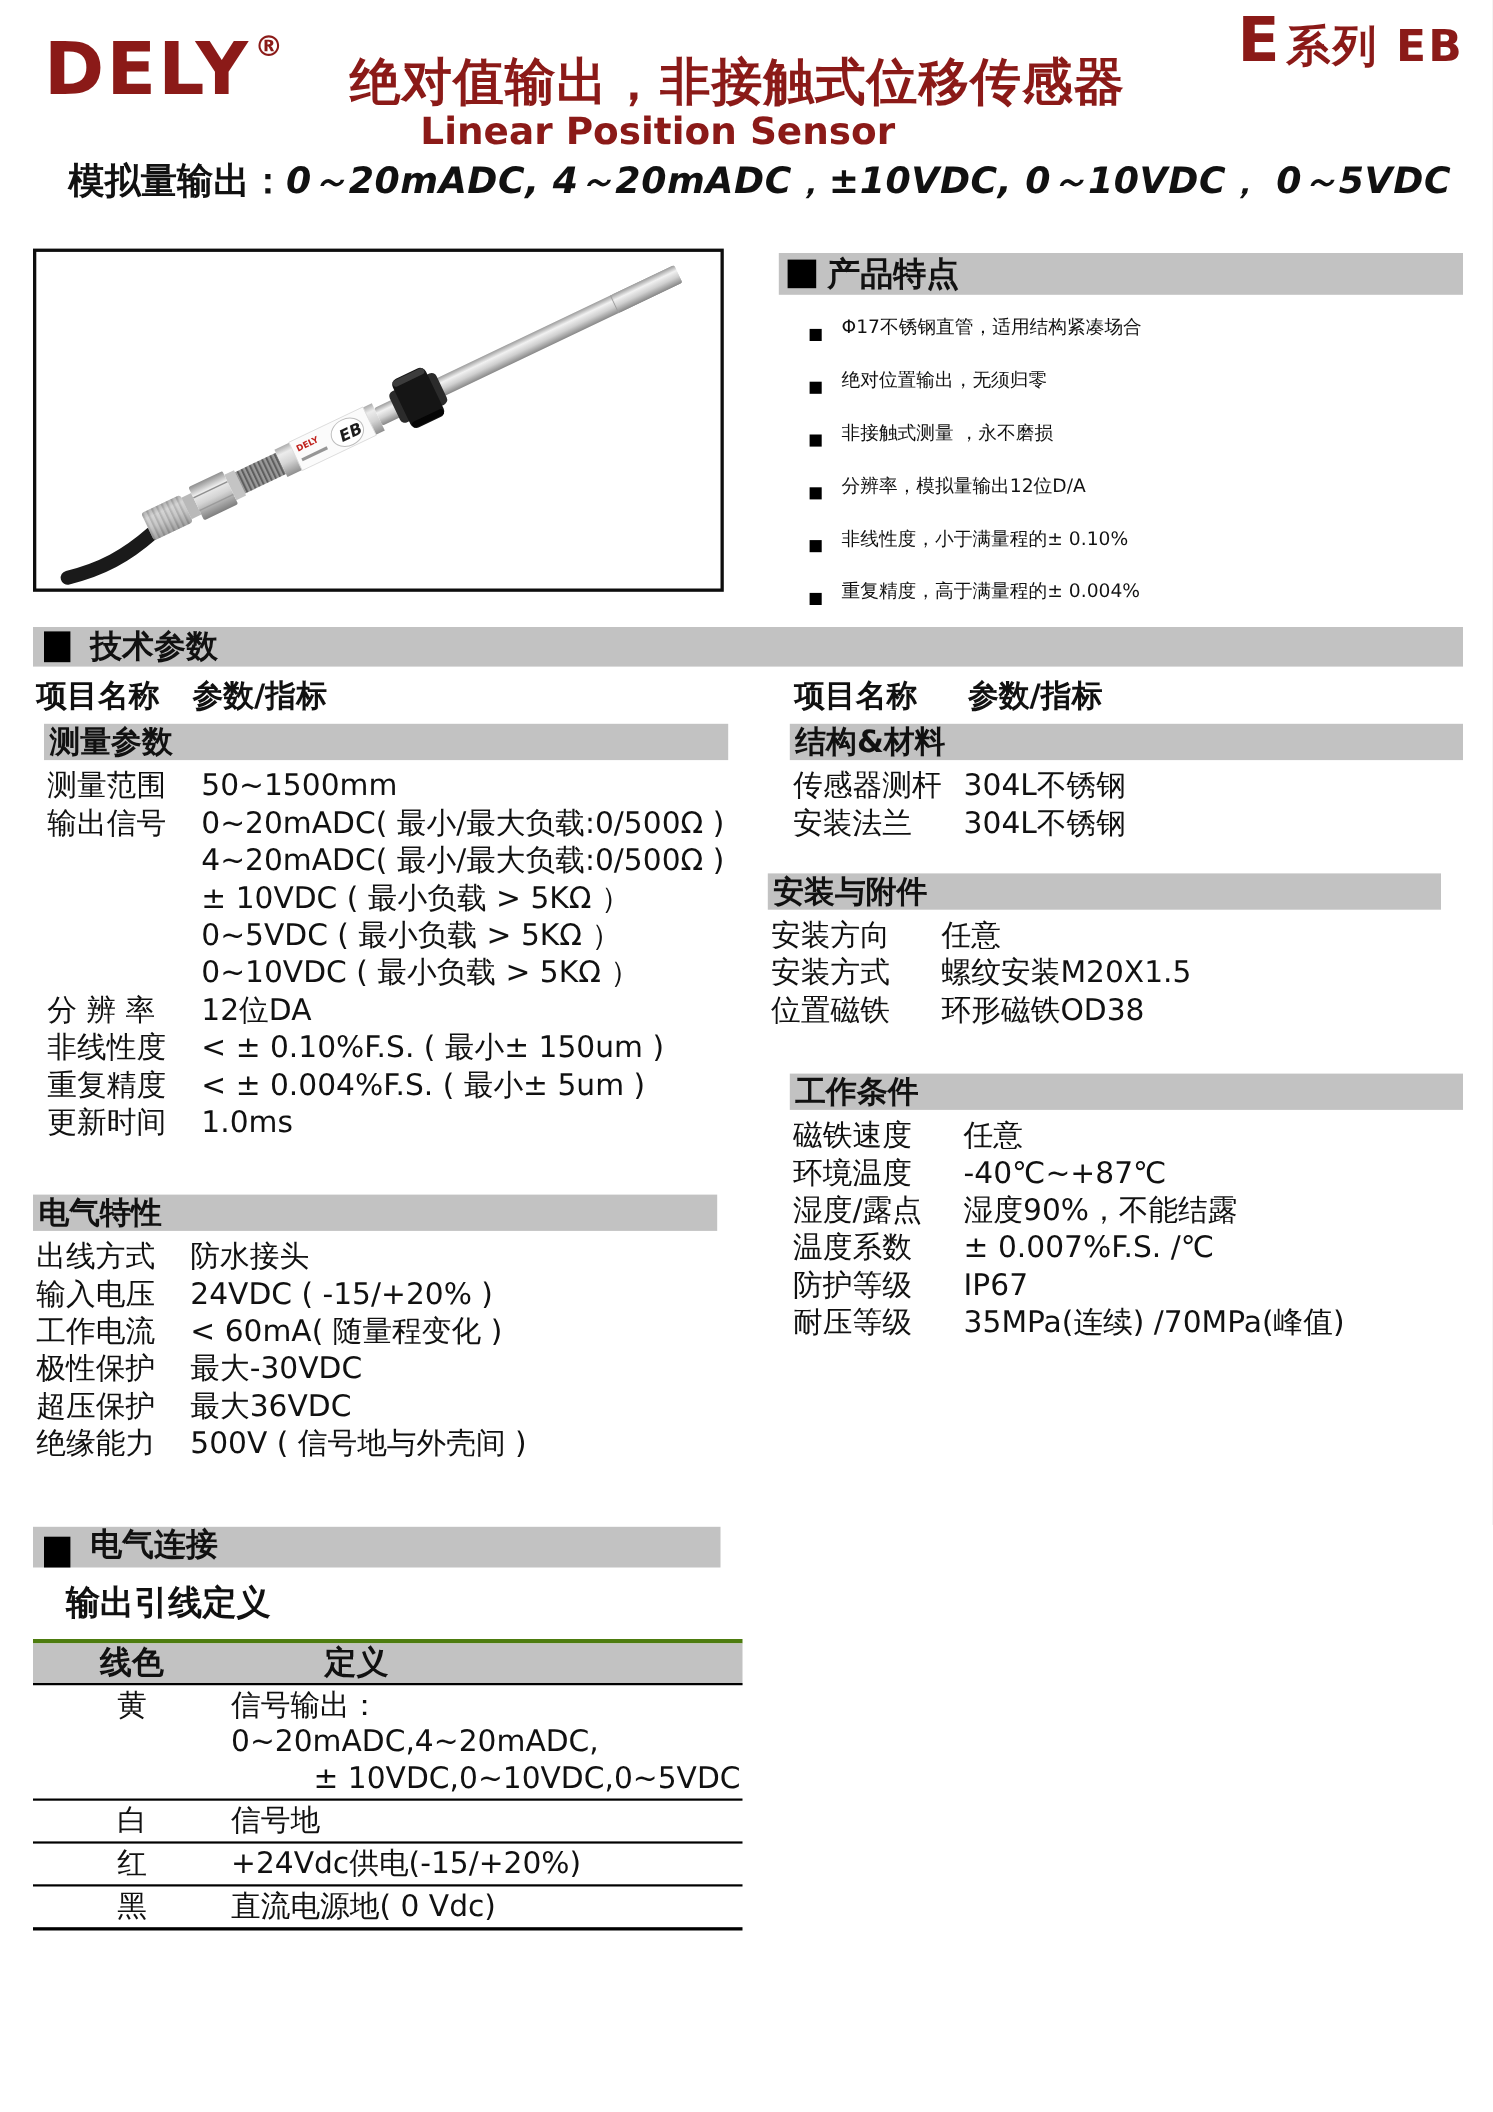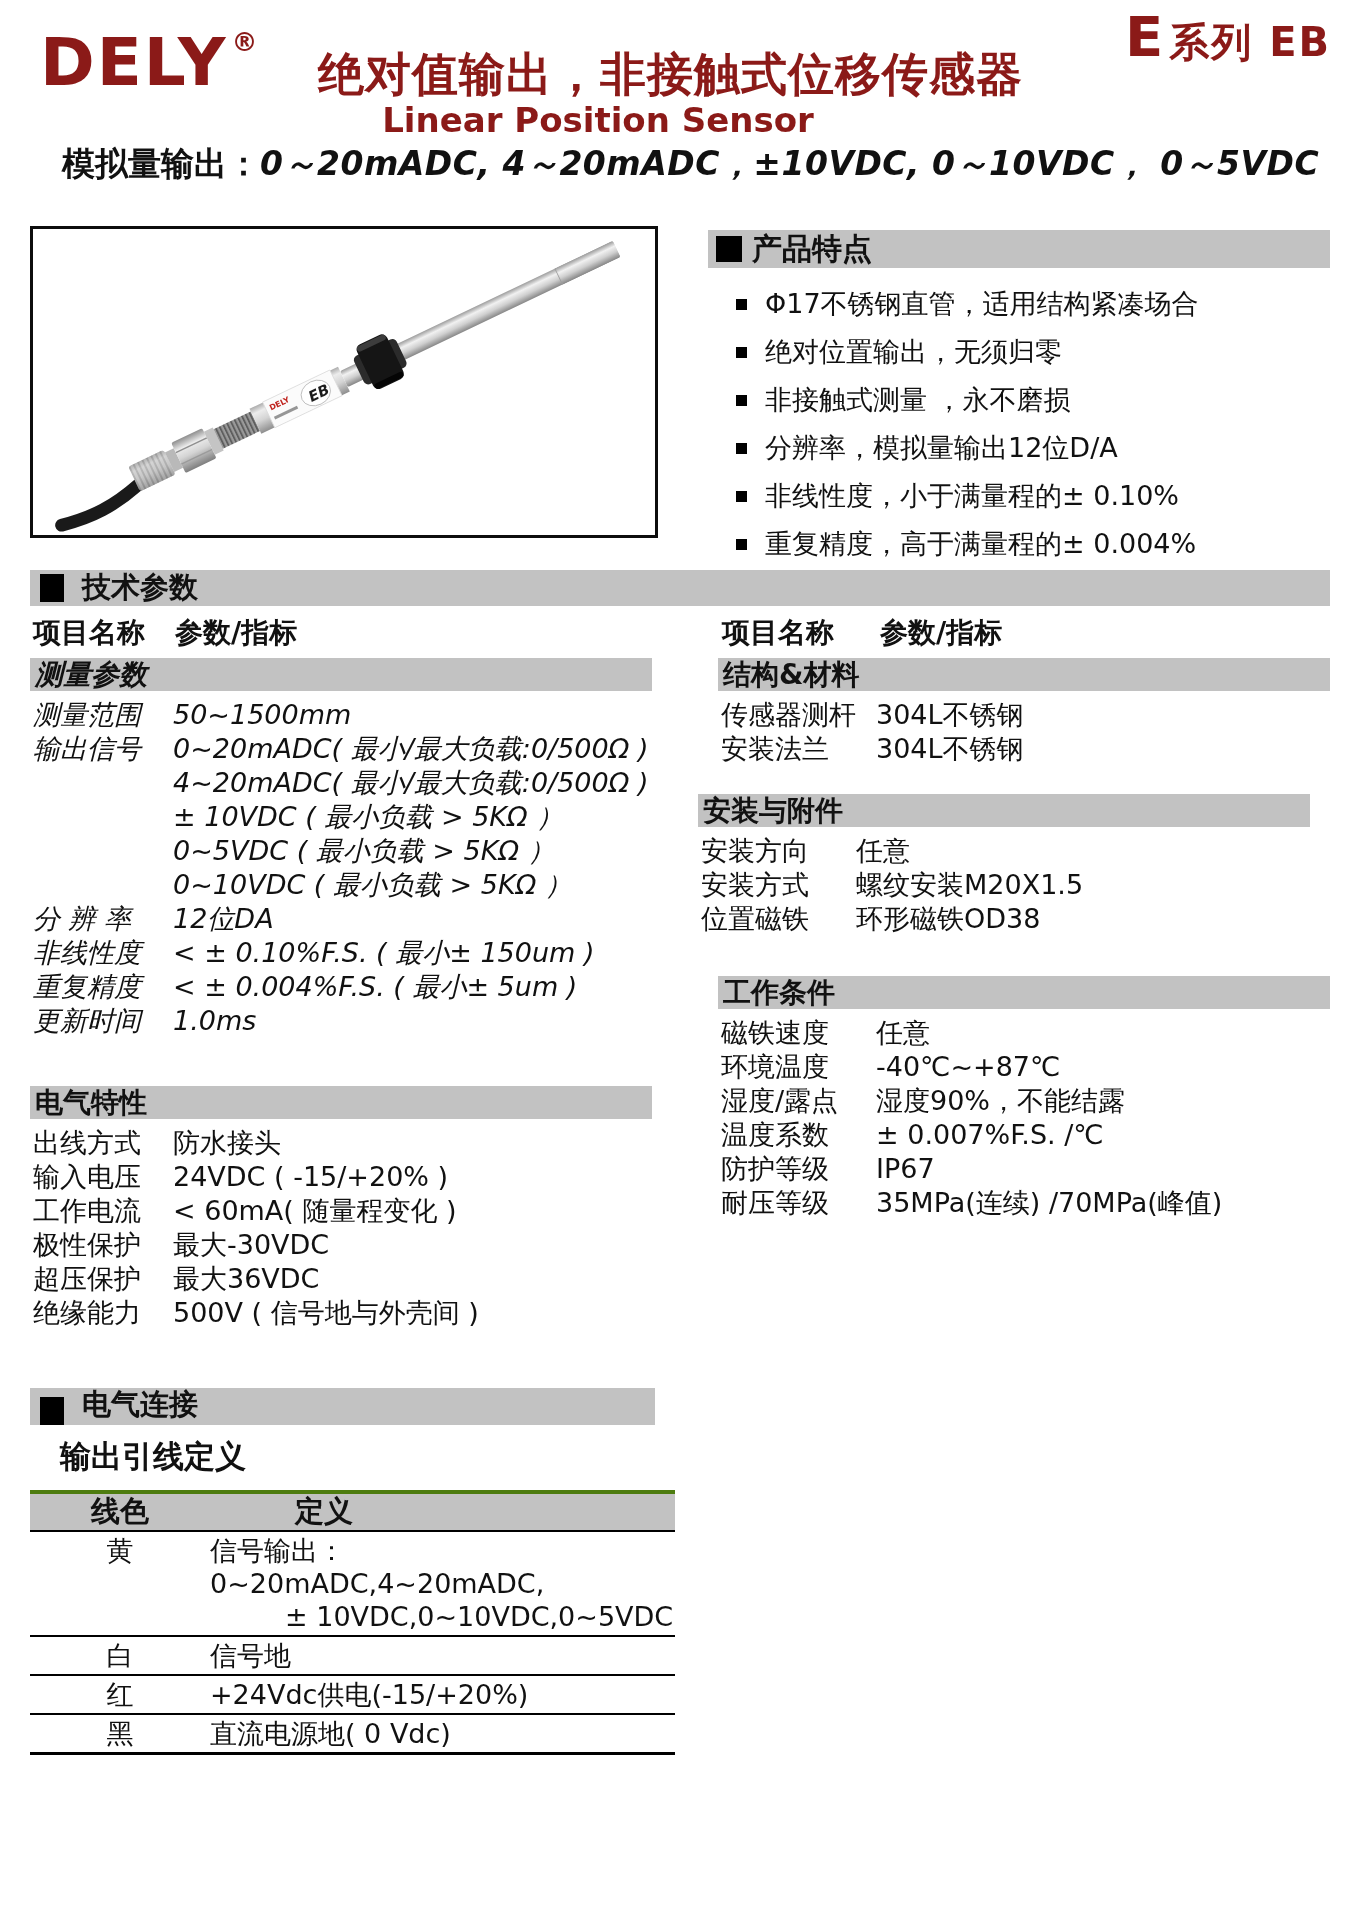--- a/index.html
+++ b/index.html
@@ -23,33 +23,33 @@
   .analog{position:absolute;left:62px;top:142px;font-size:33px;font-weight:800;white-space:nowrap;}
   .analog .vals{font-weight:600;letter-spacing:0.5px;font-style:italic;}
   
   .photo-box{position:absolute;left:30px;top:226px;width:628px;height:312px;border:3px solid #0d0d0d;box-sizing:border-box;background:#fff;}
   .photo-box svg{display:block;width:100%;height:100%;}
   
   .features-bar{position:absolute;left:708px;top:230px;width:622px;height:38px;background:var(--gray);display:flex;align-items:center;gap:10px;padding-left:8px;box-sizing:border-box;}
   .hd-sq{width:26px;height:26px;background:#000;flex:none;}
   .features-bar .txt{font-size:30px;font-weight:700;}
   .features-list{position:absolute;left:736px;top:286px;width:610px;}
-  .feature-item{display:flex;align-items:flex-start;gap:18px;height:48px;font-size:27px;font-weight:500;}
+  .feature-item{display:flex;align-items:flex-start;gap:18px;height:48px;font-size:17px;font-weight:500;}
   .feature-item .bullet{width:11px;height:11px;background:#000;flex:none;margin-top:13px;}
   
   .tech-bar{position:absolute;left:30px;top:570px;width:1300px;height:36px;background:var(--gray);display:flex;align-items:center;gap:18px;padding-left:10px;box-sizing:border-box;}
   .tech-bar .sq{width:24px;height:28px;background:#000;flex:none;}
   .tech-bar .txt{font-size:29px;font-weight:700;}
   .col-head{position:absolute;top:614px;display:flex;font-size:28px;font-weight:700;}
   .col-head.left{left:33px;}
   .col-head.right{left:722px;}
   .col-head .item{width:142px;flex:none;}
   .col-head.right .item{width:158px;}
   .spec-group{position:absolute;box-sizing:border-box;}
-  #grp-measure{left:30px;top:658px;width:622px;font-style:italic;}
+  #grp-measure{left:40px;top:658px;width:622px;}
   #grp-elec{left:30px;top:1086px;width:622px;}
   #grp-struct{left:718px;top:658px;width:612px;}
   #grp-mount{left:698px;top:794px;width:612px;}
   #grp-work{left:718px;top:976px;width:612px;}
   .group-bar{height:33px;background:var(--gray);font-size:28px;font-weight:700;line-height:33px;padding-left:5px;}
   .group-rows{padding-top:7px;padding-left:3px;}
   .spec-line{display:flex;font-size:27px;line-height:34px;}
   .spec-label{width:140px;flex:none;}
   .grp-right .spec-label{width:155px;}
   .spec-value{flex:1;white-space:nowrap;}

